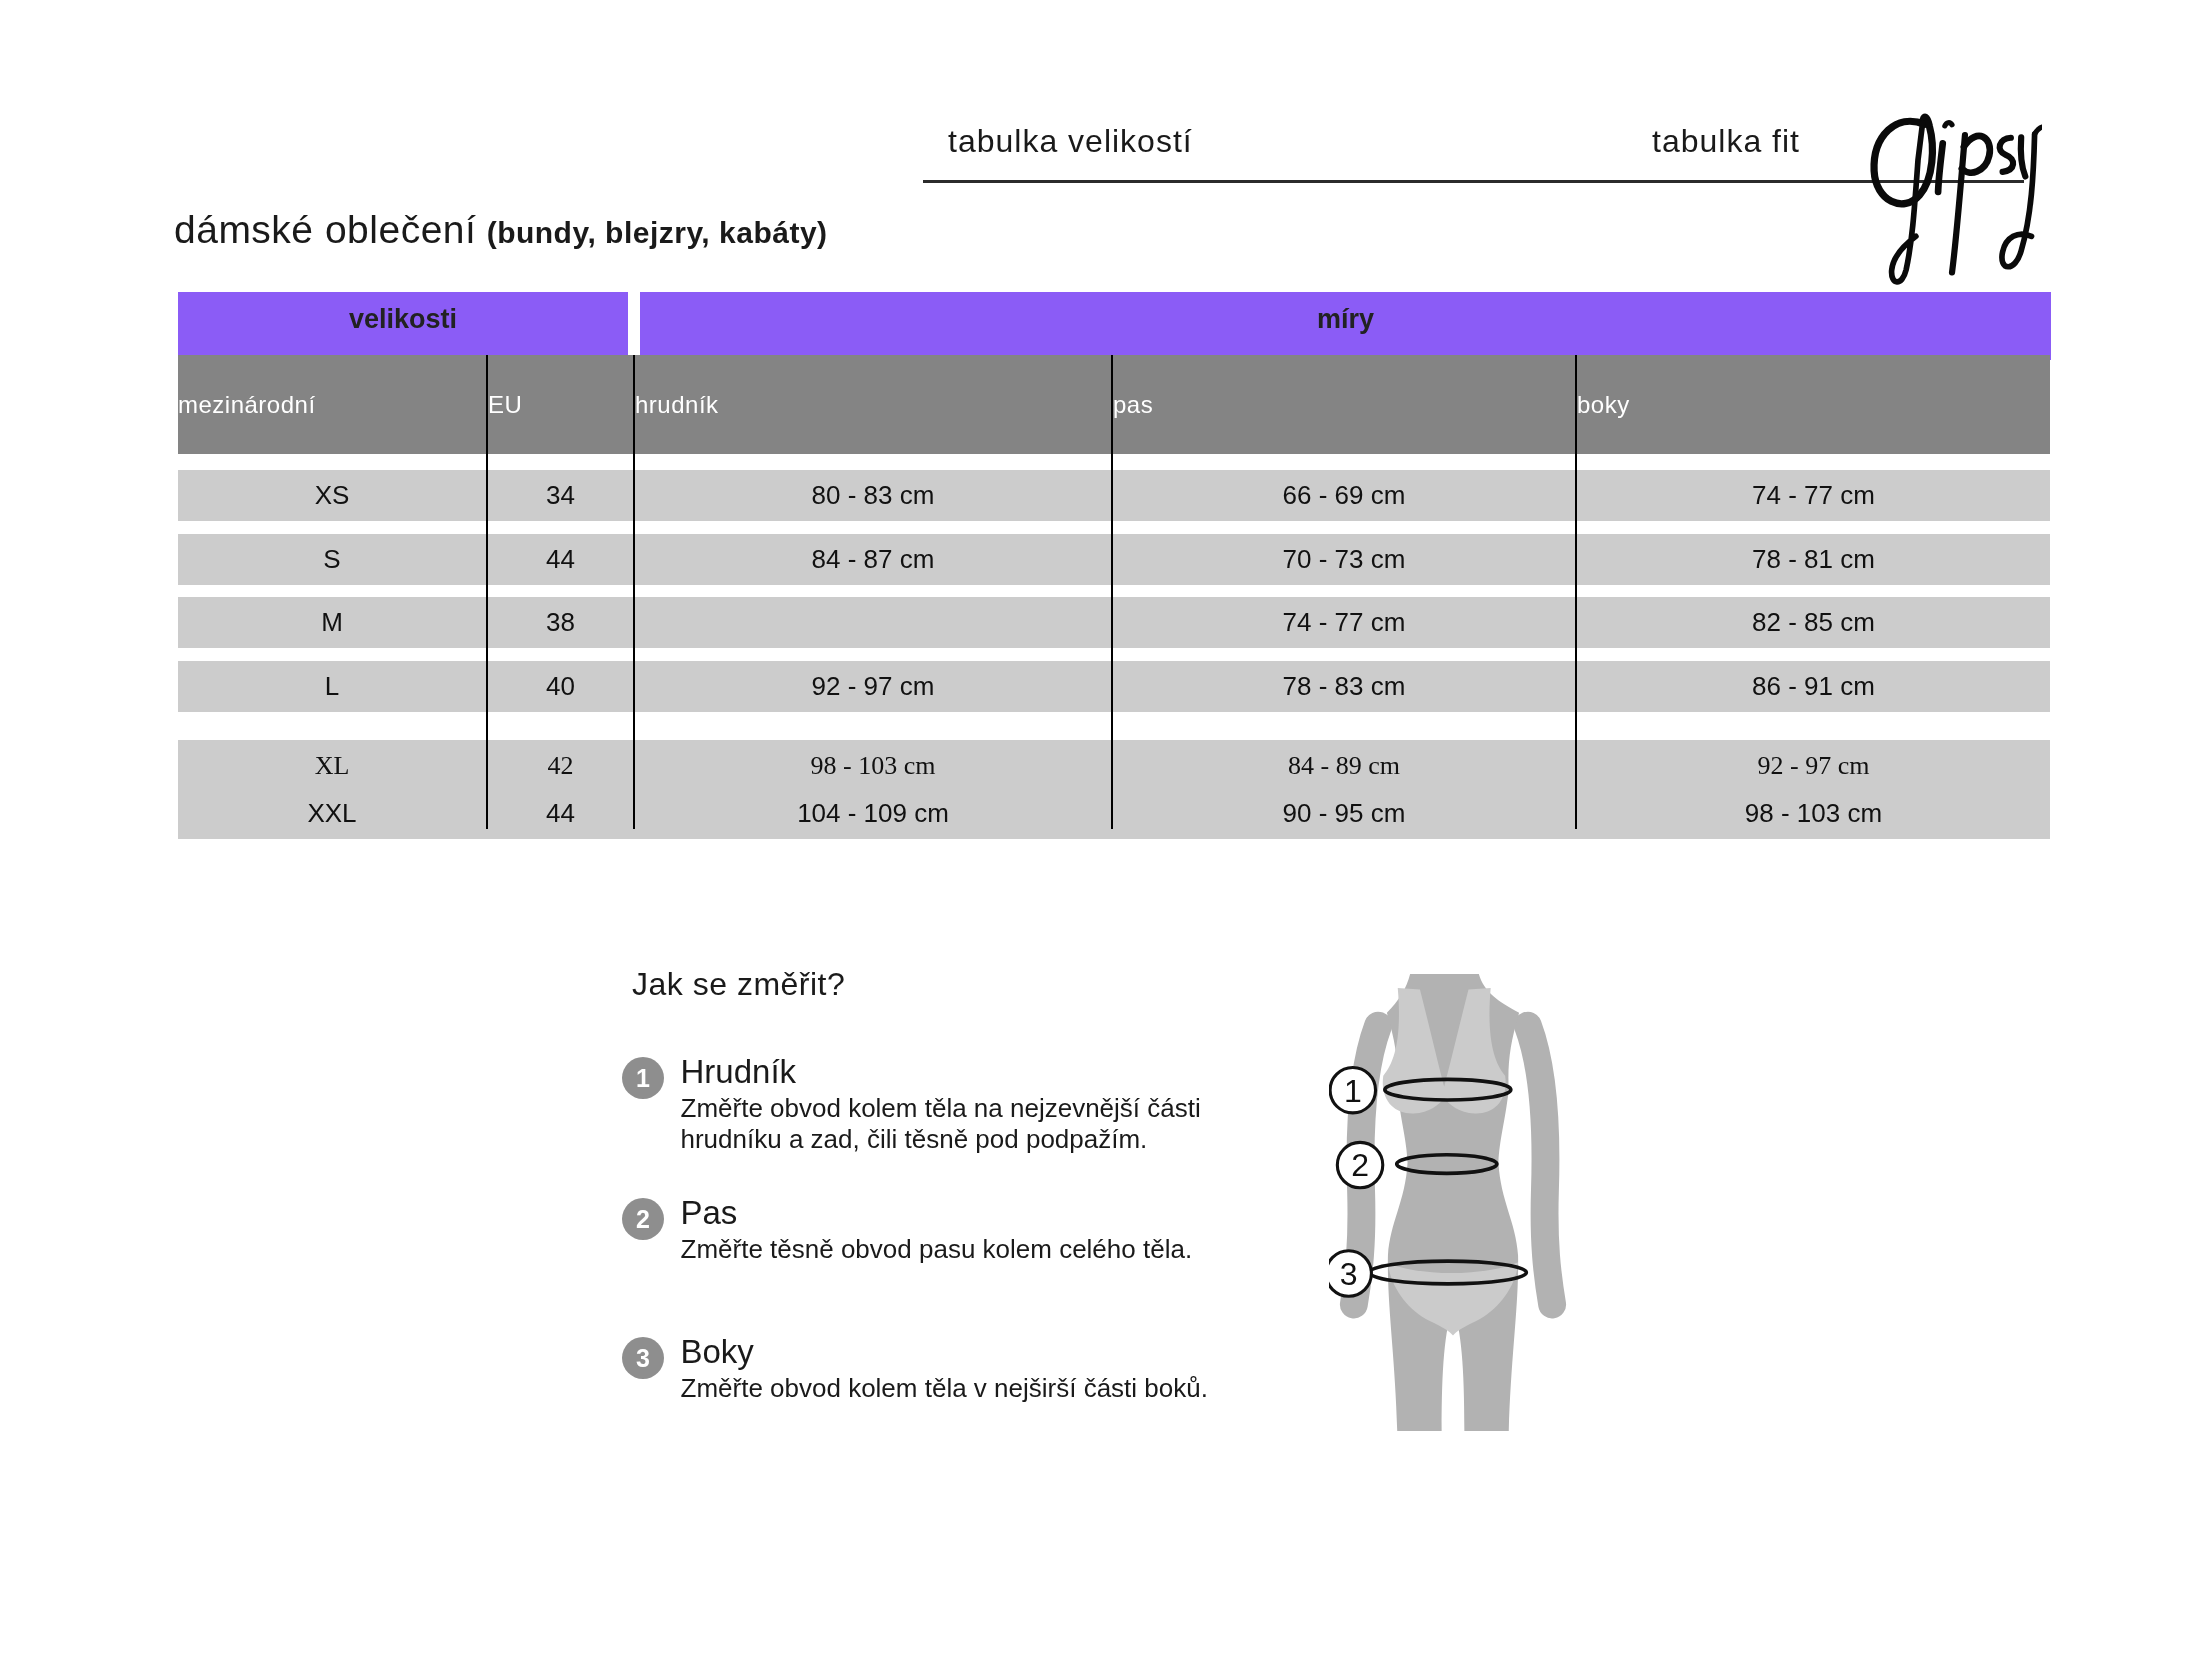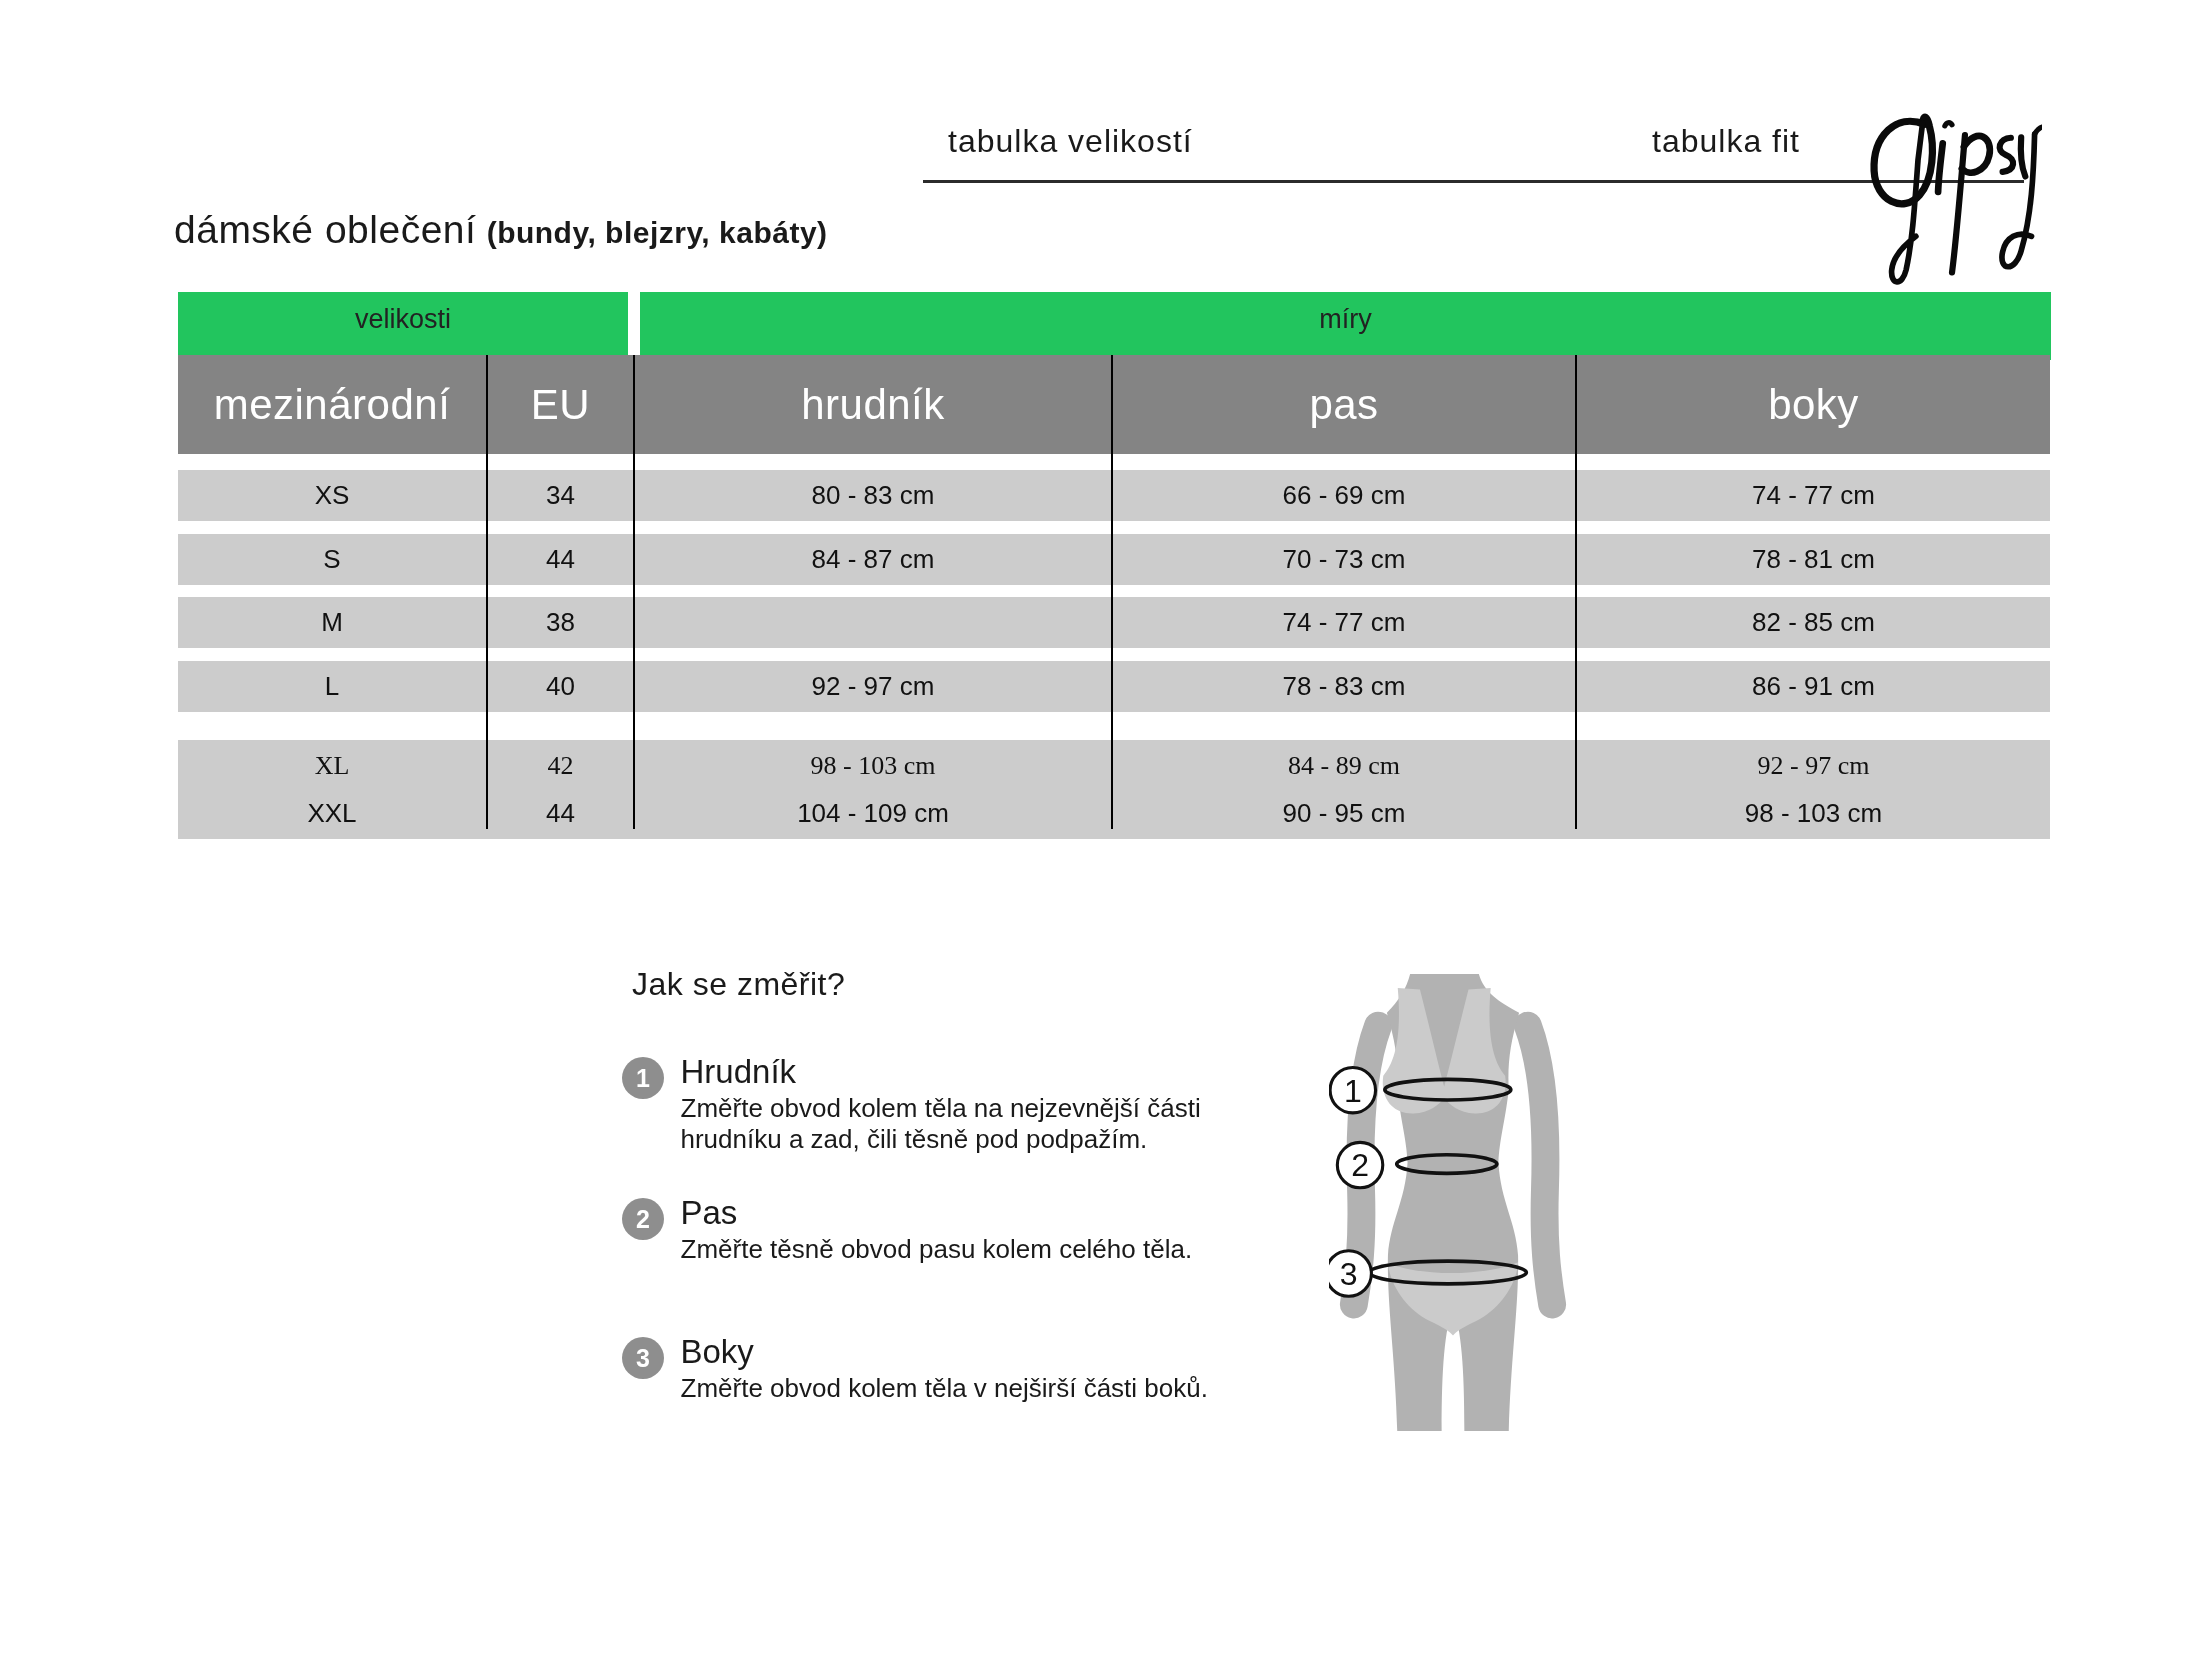--- a/index.html
+++ b/index.html
@@ -13,25 +13,25 @@
   .hdr-rule{position:absolute;left:923px;top:180px;width:1101px;height:3.1px;background:#2b2b2b;}
   .logo-svg{position:absolute;left:1860px;top:65px;width:182px;height:225px;}
 
   
   .page-title{position:absolute;left:174px;top:208px;display:flex;align-items:baseline;gap:10.3px;white-space:nowrap;}
   .page-title .main{font-size:39px;font-weight:300;letter-spacing:0.5px;}
   .page-title .sub{font-size:30px;font-weight:700;letter-spacing:0.5px;}
 
   
   .size-table{position:absolute;left:178px;top:292px;width:1872px;height:537px;}
-  .band{position:absolute;top:0;height:68px;background:#22c55e;text-align:center;line-height:54px;font-size:27px;font-weight:400;color:#222;}
+  .band{position:absolute;top:0;height:68px;background:#8b5cf6;text-align:center;line-height:54px;font-size:27px;font-weight:700;color:#222;}
   .band.sizes{left:0;width:450px;}
   .band.measures{left:462px;width:1411px;}
   .thead{position:absolute;left:0;top:63px;width:1872px;height:99px;background:#848484;}
-  .thead .cell{position:absolute;top:0;height:77px;line-height:99px;text-align:center;color:#ffffff;font-size:42px;font-weight:300;letter-spacing:0.5px;}
+  .thead .cell{position:absolute;top:0;height:77px;line-height:99px;color:#ffffff;font-size:24px;font-weight:300;letter-spacing:0.5px;}
   .trow{position:absolute;left:0;width:1872px;height:51px;background:#cccccc;margin-top:10px;}
   .trow .cell{position:absolute;top:0;height:51px;line-height:51px;text-align:center;color:#111;font-size:26px;font-weight:300;}
   .r0{top:168px;} .r1{top:232px;} .r2{top:295px;} .r3{top:359px;} .r4{top:438px;font-family:Liberation Serif, serif;} .r5{top:486px;}
   .c0{left:0;width:308px;} .c1{left:310px;width:145px;} .c2{left:457px;width:476px;} .c3{left:935px;width:462px;} .c4{left:1399px;width:473px;}
   .vline{position:absolute;top:63px;height:474px;width:2.1px;background:#000;}
   .v0{left:308px;} .v1{left:455px;} .v2{left:933px;} .v3{left:1397px;}
 
   
   .howto-heading{position:absolute;left:632px;top:966px;font-size:32px;font-weight:300;letter-spacing:0.5px;}
   .howto-item{position:absolute;left:622px;display:flex;gap:16.5px;align-items:flex-start;}

